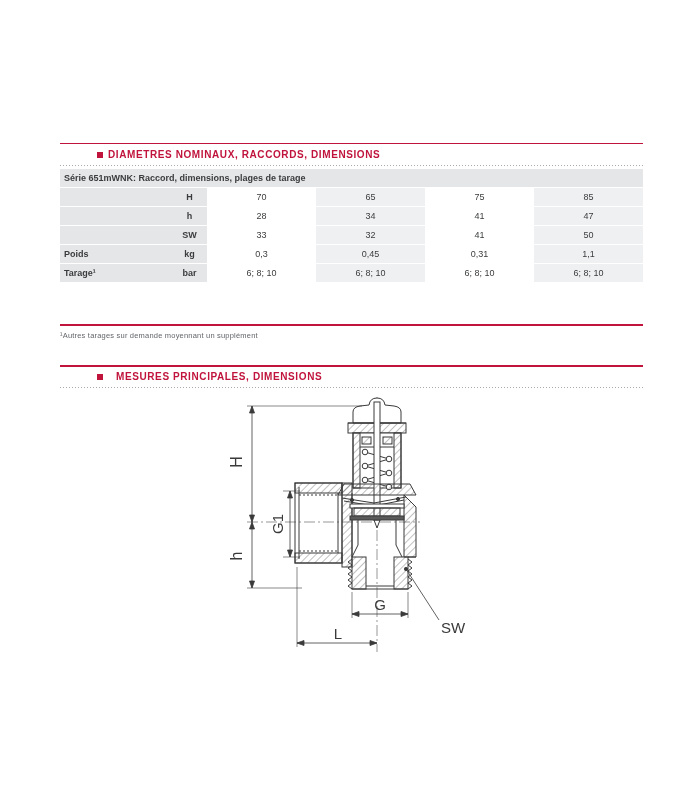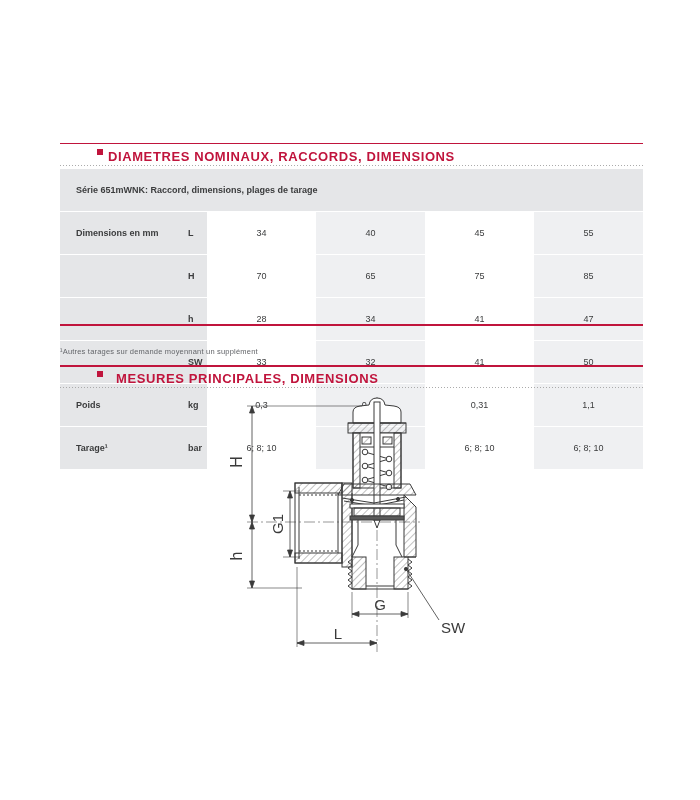--- a/index.html
+++ b/index.html
@@ -18,40 +18,40 @@
     overflow:hidden;
   }
   .abs{position:absolute;}
   .red-line{height:2px;background:var(--accent);}
   .red-line.thin{height:1px;}
   .dotted-line{
     height:1px;
     background-image:repeating-linear-gradient(to right,#ababab 0 1px,transparent 1px 3px);
   }
   .section-header{
-    display:flex;
+    display:flex;align-items:center;
     color:var(--accent);
-    font-size:13px;font-weight:bold;letter-spacing:0.6px;
+    font-size:10px;font-weight:bold;letter-spacing:0.6px;
     white-space:nowrap;
     padding-left:37px;
   }
   .bullet{
     width:6px;height:6px;background:var(--accent);
     display:inline-block;margin-right:5px;flex:0 0 auto;
   }
   table.dim{
     border-collapse:collapse;
     table-layout:fixed;
     width:583px;
     font-size:9px;
   }
   table.dim td{
     height:15px;
     border-bottom:1px solid #ffffff;
-    padding:16px;
+    padding:4px;
     vertical-align:middle;
     white-space:nowrap;
     overflow:hidden;
   }
   td.c-series{
     background:var(--cellgray);
     font-weight:bold;
     padding-left:6px;
     height:16px;
   }
@@ -96,28 +96,20 @@
     <col style="width:109px">
       <col style="width:109px">
       <col style="width:109px">
       <col style="width:109px">
   </colgroup>
   <tbody>
       <tr>
         <td class="c-series" colspan="6">Série 651mWNK: Raccord, dimensions, plages de tarage</td>
       </tr>
       <tr>
-        <td class="c-label">Dimensions en mm</td>
-        <td class="c-unit">L</td>
-        <td class="c-val">34</td>
-        <td class="c-val alt">40</td>
-        <td class="c-val">45</td>
-        <td class="c-val alt">55</td>
-      </tr>
-      <tr>
         <td class="c-label"></td>
         <td class="c-unit">H</td>
         <td class="c-val">70</td>
         <td class="c-val alt">65</td>
         <td class="c-val">75</td>
         <td class="c-val alt">85</td>
       </tr>
       <tr>
         <td class="c-label"></td>
         <td class="c-unit">h</td>
@@ -148,21 +140,21 @@
         <td class="c-val">6; 8; 10</td>
         <td class="c-val alt">6; 8; 10</td>
         <td class="c-val">6; 8; 10</td>
         <td class="c-val alt">6; 8; 10</td>
       </tr>
     </tbody>
 </table>
 
 <div class="abs red-line" style="left:60px;top:324px;width:583px;"></div>
 
-<div class="abs footnote" style="left:60px;top:347px;width:583px;">¹Autres tarages sur demande moyennant un supplément</div>
+<div class="abs footnote" style="left:60px;top:331px;width:583px;">¹Autres tarages sur demande moyennant un supplément</div>
 
 <div class="abs red-line" style="left:60px;top:365px;width:583px;"></div>
 
 <div class="abs section-header" style="left:60px;top:371px;width:583px;gap:8px;">
   <span class="bullet"></span>
   <span>MESURES PRINCIPALES, DIMENSIONS</span>
 </div>
 
 <div class="abs dotted-line" style="left:60px;top:387px;width:583px;"></div>
 

